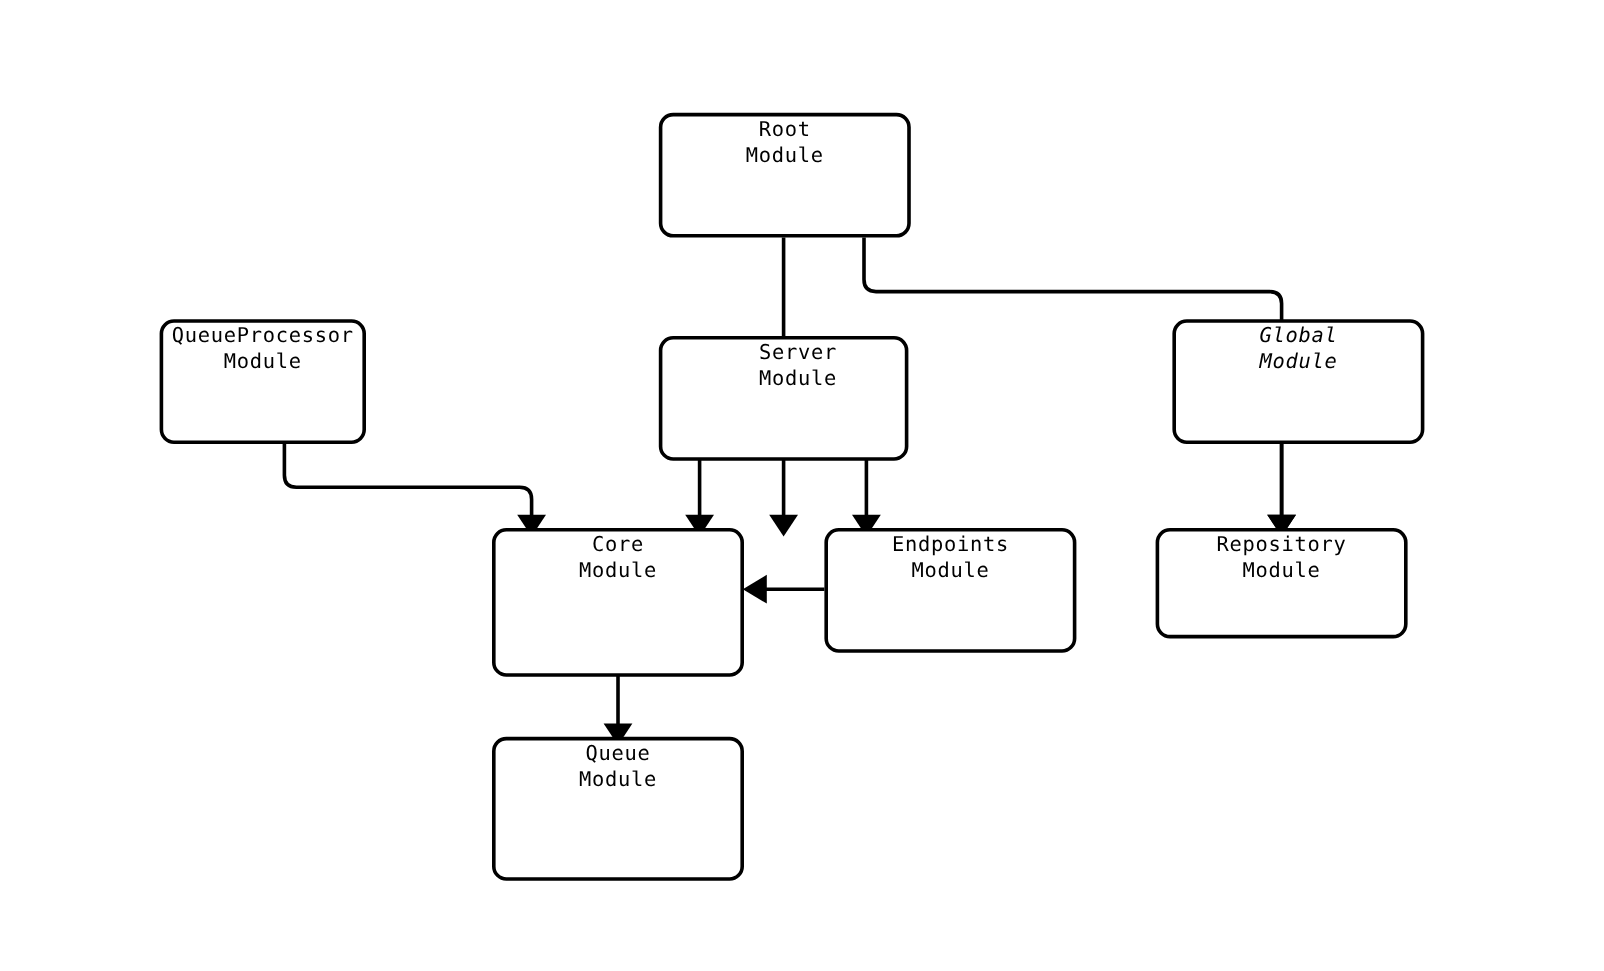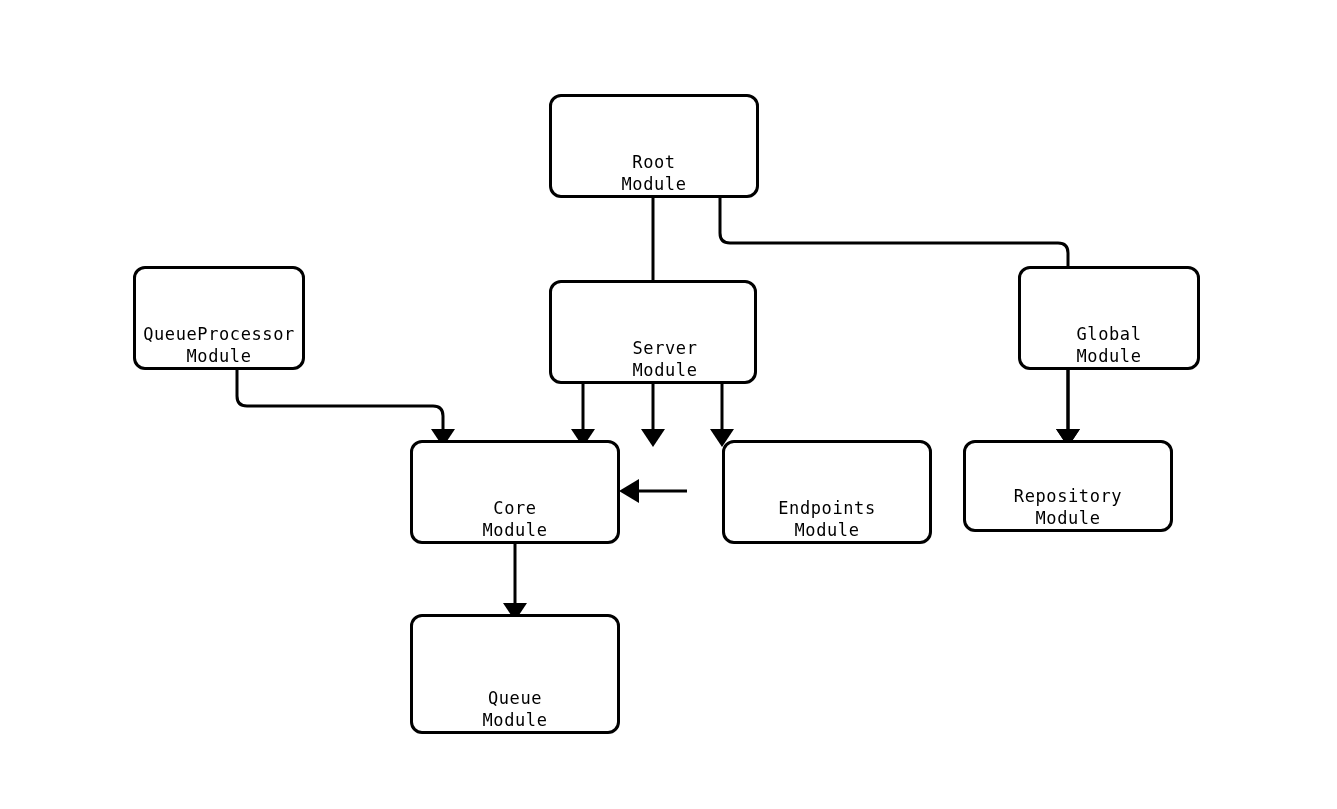--- a/index.html
+++ b/index.html
@@ -26,21 +26,21 @@
     width: 1337px;
     height: 809px;
   }
   .node {
     position: absolute;
     box-sizing: border-box;
     background: #ffffff;
     border: 3px solid #000000;
     border-radius: 12px;
     display: flex;
-    align-items: flex-end;
+    align-items: flex-start;
     justify-content: center;
     z-index: 2;
   }
   .node-label {
     font-family: "DejaVu Sans Mono", "Liberation Mono", monospace;
     font-size: 17px;
     line-height: 22px;
     font-weight: 500;
     color: #000000;
     text-align: center;
@@ -93,31 +93,31 @@
   <div class="node" style="left:133px; top:266px; width:172px; height:104px;">
     <span class="node-label">QueueProcessor
 Module</span>
   </div>
 
   <div class="node" style="left:549px; top:280px; width:208px; height:104px;padding-left:24px;">
     <span class="node-label">Server
 Module</span>
   </div>
 
-  <div class="node" style="left:1018px; top:266px; width:182px; height:104px;">
+  <div class="node" style="left:977px; top:266px; width:210px; height:104px;font-style:italic;">
     <span class="node-label">Global
 Module</span>
   </div>
 
-  <div class="node" style="left:410px; top:440px; width:210px; height:104px;">
+  <div class="node" style="left:410px; top:440px; width:210px; height:124px;">
     <span class="node-label">Core
 Module</span>
   </div>
 
-  <div class="node" style="left:687px; top:440px; width:210px; height:104px;margin-left:35px;">
+  <div class="node" style="left:687px; top:440px; width:210px; height:104px;">
     <span class="node-label">Endpoints
 Module</span>
   </div>
 
   <div class="node" style="left:963px; top:440px; width:210px; height:92px;">
     <span class="node-label">Repository
 Module</span>
   </div>
 
   <div class="node" style="left:410px; top:614px; width:210px; height:120px;">

